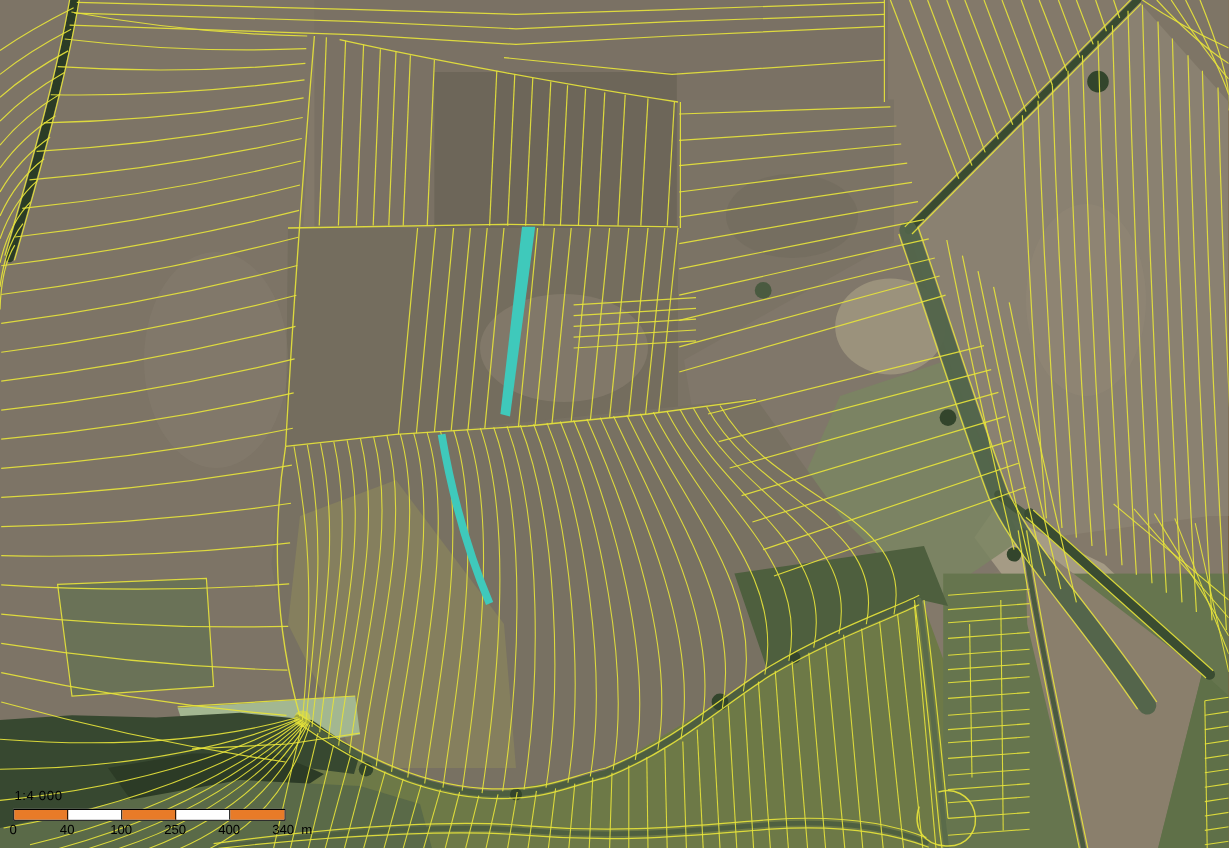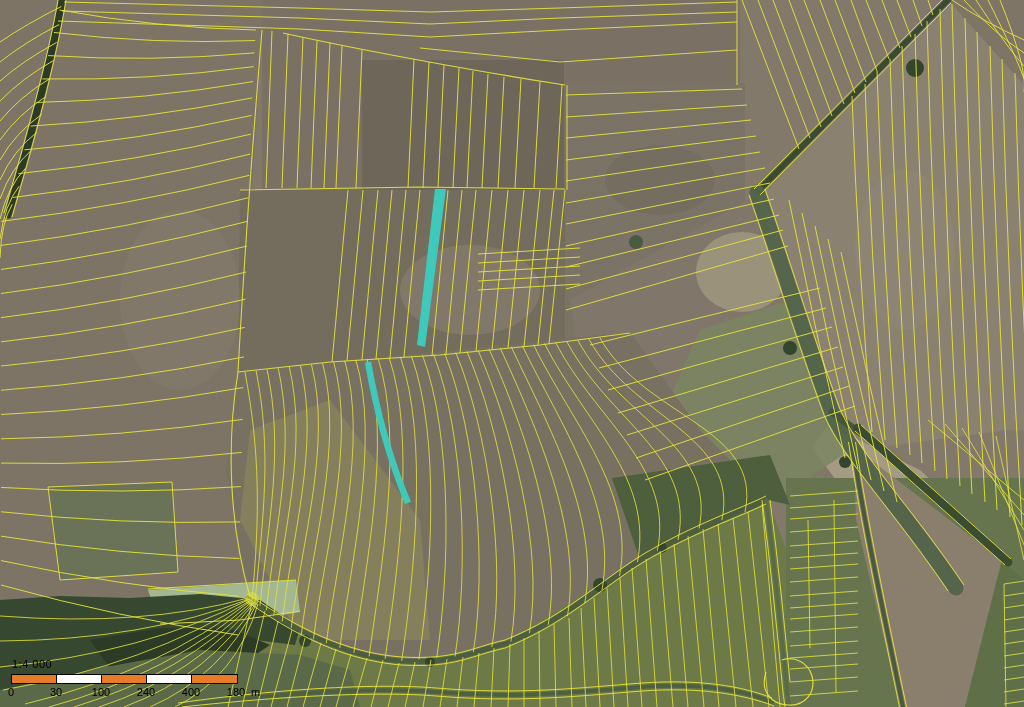--- a/index.html
+++ b/index.html
@@ -370,21 +370,21 @@
     <div class="ratio">1:4 000</div>
     <div class="bar" id="scalebar-segments">
         <div class="seg" style="background: rgb(232, 123, 40);"></div>
         <div class="seg" style="background: rgb(255, 255, 255);"></div>
         <div class="seg" style="background: rgb(232, 123, 40);"></div>
         <div class="seg" style="background: rgb(255, 255, 255);"></div>
         <div class="seg" style="background: rgb(232, 123, 40);"></div>
       </div>
     <div class="ticks">
       <span style="left:0px">0</span>
-      <span style="left:45px">30</span>
+      <span style="left:45px">40</span>
       <span style="left:90px">100</span>
-      <span style="left:135px">240</span>
+      <span style="left:135px">250</span>
       <span style="left:180px">400</span>
-      <span style="left:225px">180</span>
+      <span style="left:225px">340</span>
       <span class="unit" style="left:240px">m</span>
     </div>
   </div>
 </div>
 
 </body></html>

